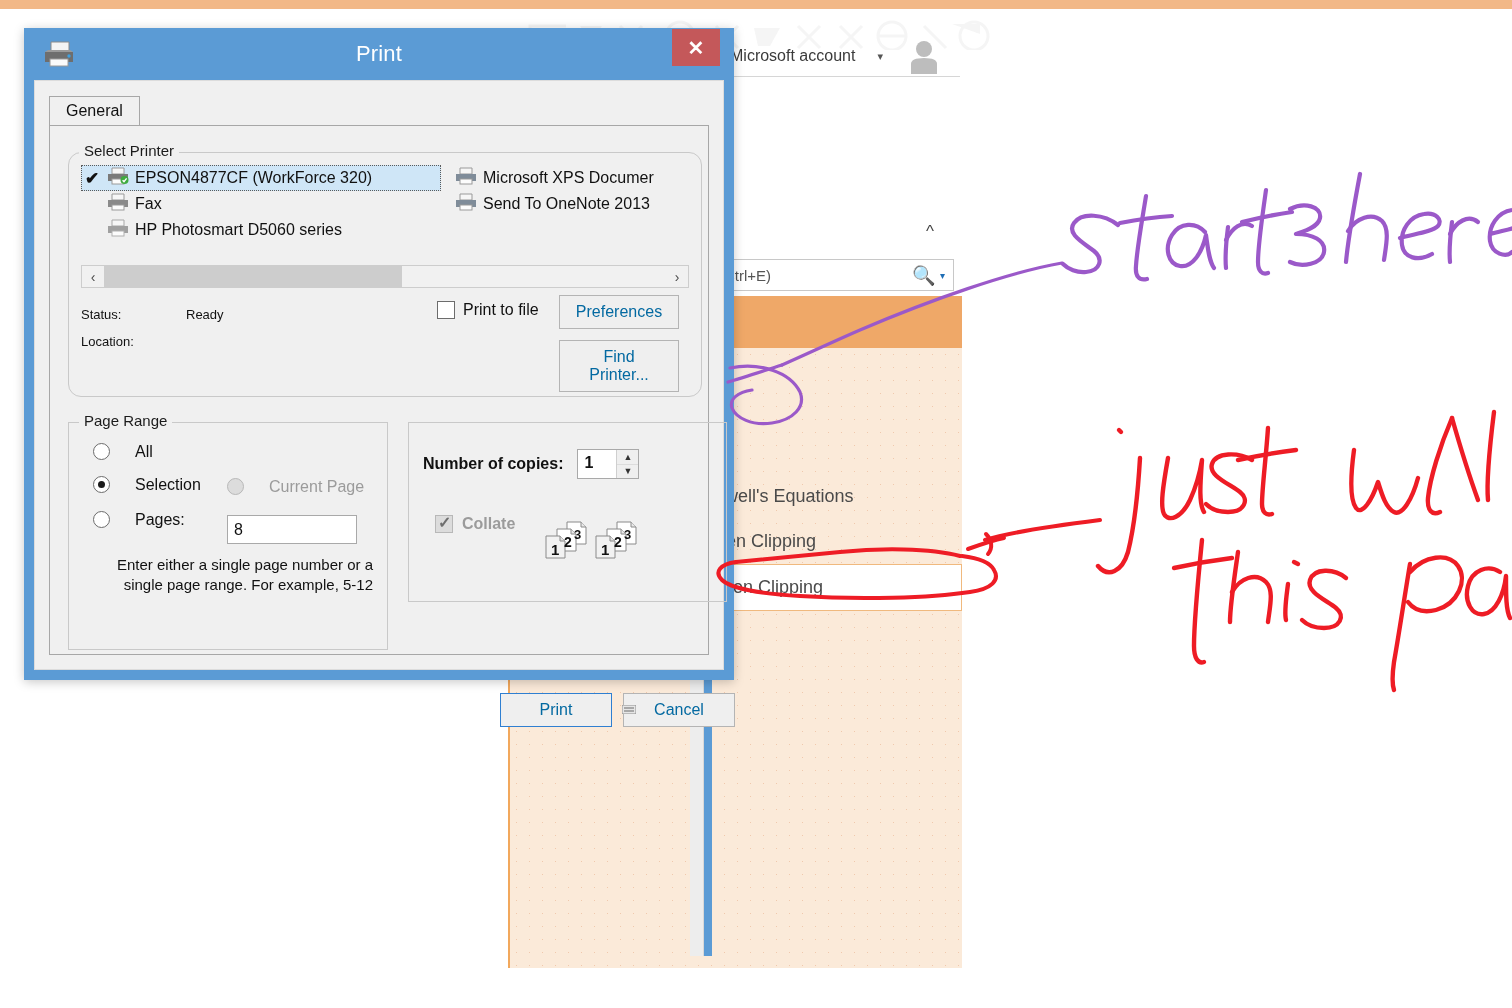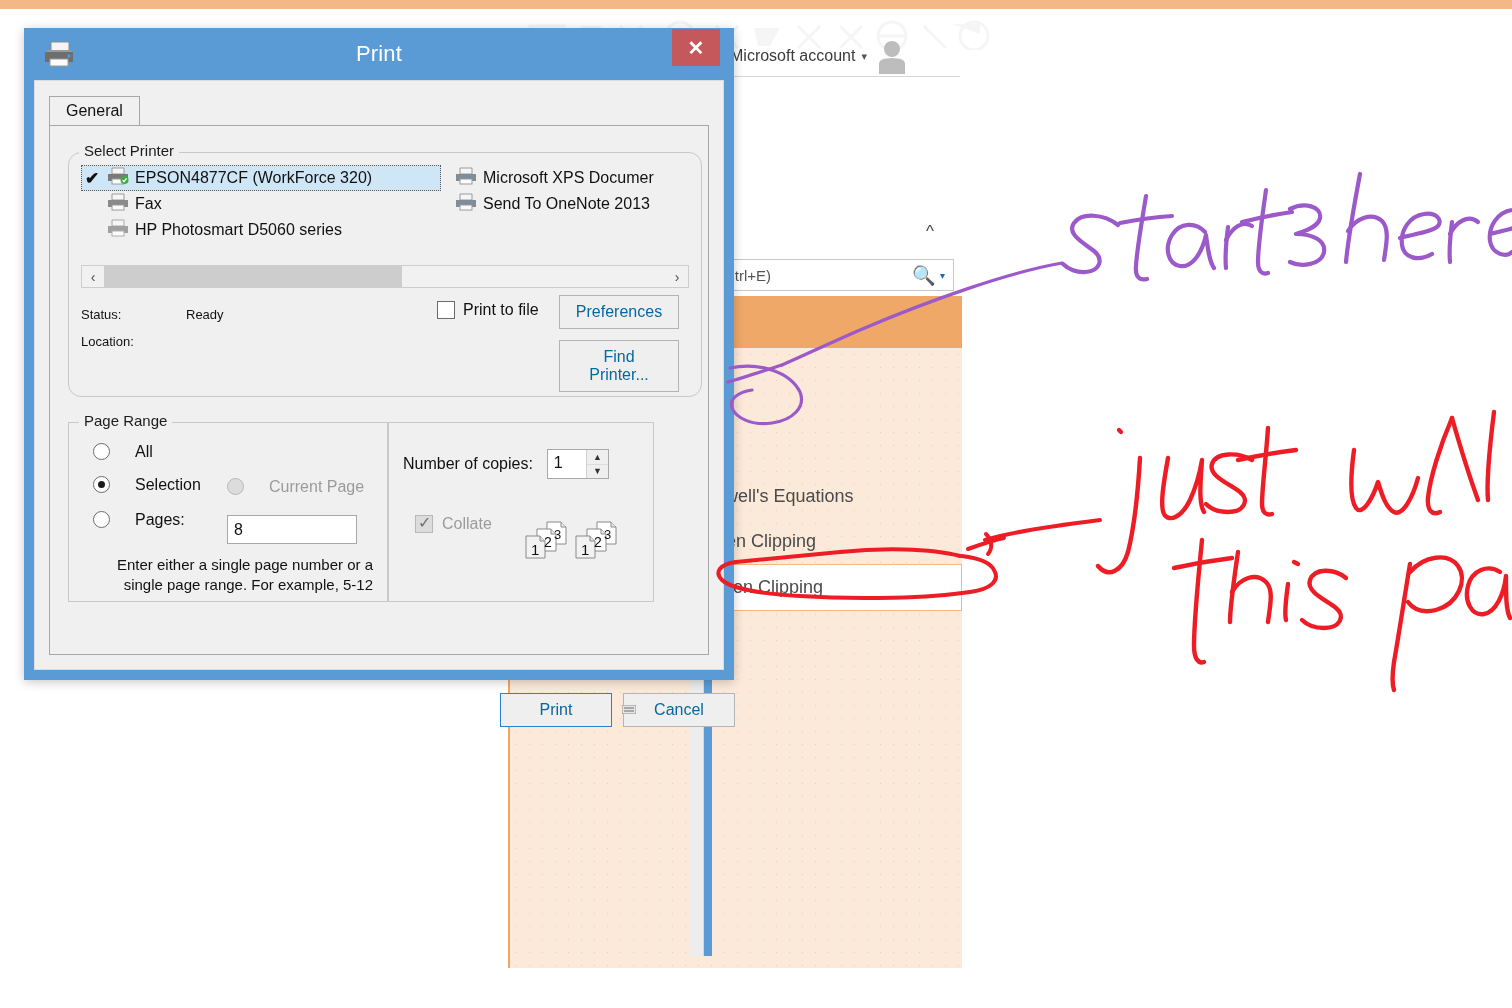--- a/index.html
+++ b/index.html
@@ -17,21 +17,21 @@
   .top-orange-bar {
     position: absolute; left: 0; top: 0; width: 1512px; height: 9px;
     background: #f2b887;
   }
   .ribbon-watermark {
     position: absolute; left: 280px; top: 8px; width: 720px; height: 42px;
     overflow: hidden; opacity: .5;
   }
   .account-area {
     position: absolute; left: 730px; top: 36px; width: 230px; height: 40px;
-    display: flex; align-items: center; gap: 6px;
+    display: flex; align-items: center; gap: 22px;
   }
   .account-text { font-size: 16px; color: #3b3b3b; }
   .account-caret { font-size: 11px; color: #555; }
   .avatar-box { width: 38px; height: 36px; background: transparent; position: relative; }
   .ribbon-underline {
     position: absolute; left: 730px; top: 76px; width: 230px; height: 1px; background: #d6d6d6;
   }
   .collapse-chevron {
     position: absolute; left: 916px; top: 218px; width: 28px; height: 28px;
     color: #444; font-size: 17px; display:flex; align-items:center; justify-content:center;
@@ -162,40 +162,40 @@
   }
   .cb-box { width: 18px; height: 18px; border: 1px solid #6c6c6c; background: #fff; }
 
   .btn {
     border: 1px solid #b4b4b4; background: #efefef; font-size: 16px; color: #0369a1;
     padding: 7px 12px; cursor: pointer; text-align: center;
   }
   #preferences-btn { position: absolute; left: 490px; top: 142px; width: 120px; }
   #find-printer-btn { position: absolute; left: 490px; top: 187px; width: 120px; }
 
-  #page-range-group { left: 18px; top: 296px; width: 320px; height: 180px; }
+  #page-range-group { left: 18px; top: 296px; width: 320px; height: 228px; }
   .radio-row { display: flex; align-items: flex-start; gap: 25px; font-size: 16px; color: #111; cursor: pointer; }
   .radio {
     width: 17px; height: 17px; border-radius: 50%;
     border: 1px solid #6c6c6c; background: #fff; position: relative; flex: none;
   }
   .radio.on::after {
     content: ""; position: absolute; left: 4px; top: 4px; width: 7px; height: 7px;
     border-radius: 50%; background: #1b1b1b;
   }
   .radio.disabled { background: #dcdcdc; border-color: #b8b8b8; }
   .dim { color: #9b9b9b; }
 
   .pages-input {
     width: 130px; height: 29px; border: 1px solid #a9a9a9; background: #fff;
     font-size: 16px; color: #111; padding: 3px 6px; font-family: "Liberation Sans", sans-serif;
   }
   .hint { font-size: 15px; color: #111; line-height: 1.35; }
 
-  #copies-group { left: 338px; top: 296px; width: 266px; height: 180px; }
+  #copies-group { left: 358px; top: 296px; width: 319px; height: 180px; font-weight: bold; }
   .copies-label { font-size: 16px; color: #111; }
   .spin-wrap { display: flex; border: 1px solid #a9a9a9; background: #fff; height: 30px; width: 62px; }
   .spin-val { flex: 1; font-size: 16px; padding: 4px 6px; color: #111; }
   .spin-btns { width: 22px; display: flex; flex-direction: column; border-left: 1px solid #cfcfcf; }
   .spin-b { flex: 1; background: #efefef; display:flex; align-items:center; justify-content:center;
             font-size: 9px; color:#333; cursor: pointer; }
   .spin-b.top { border-bottom: 1px solid #dcdcdc; }
 
   .collate-row { display: flex; align-items: center; gap: 9px; }
   .cb-box.checked-dim { background: #dcdcdc; border-color: #b8b8b8; position: relative; }

